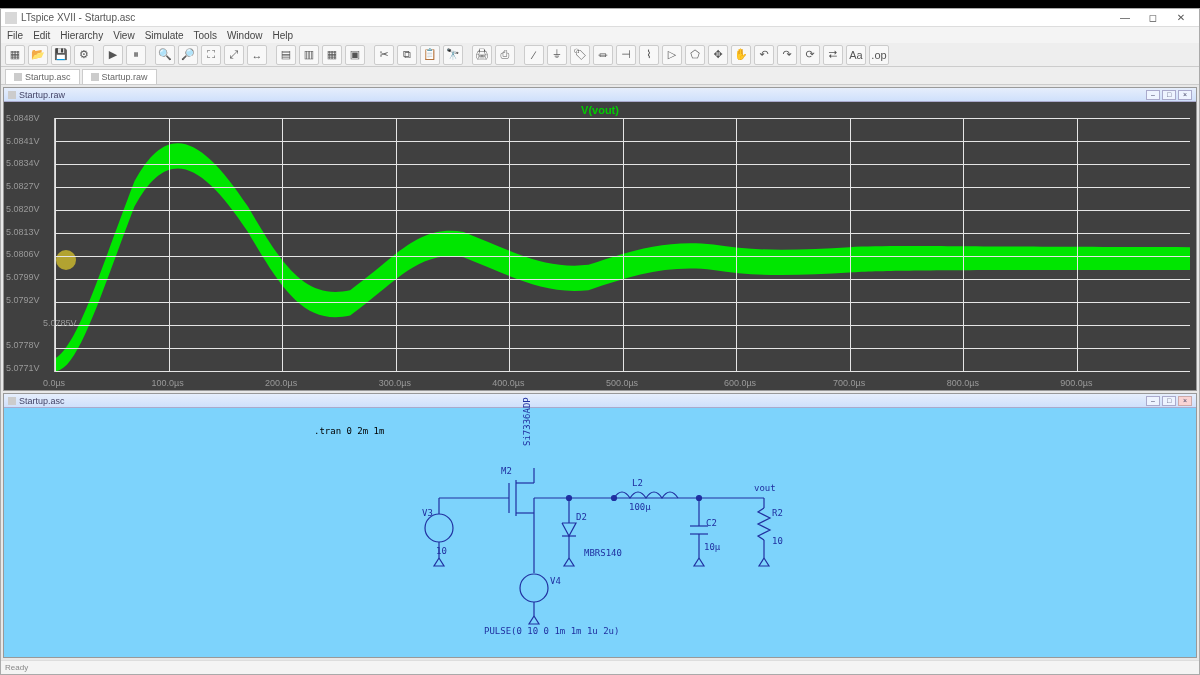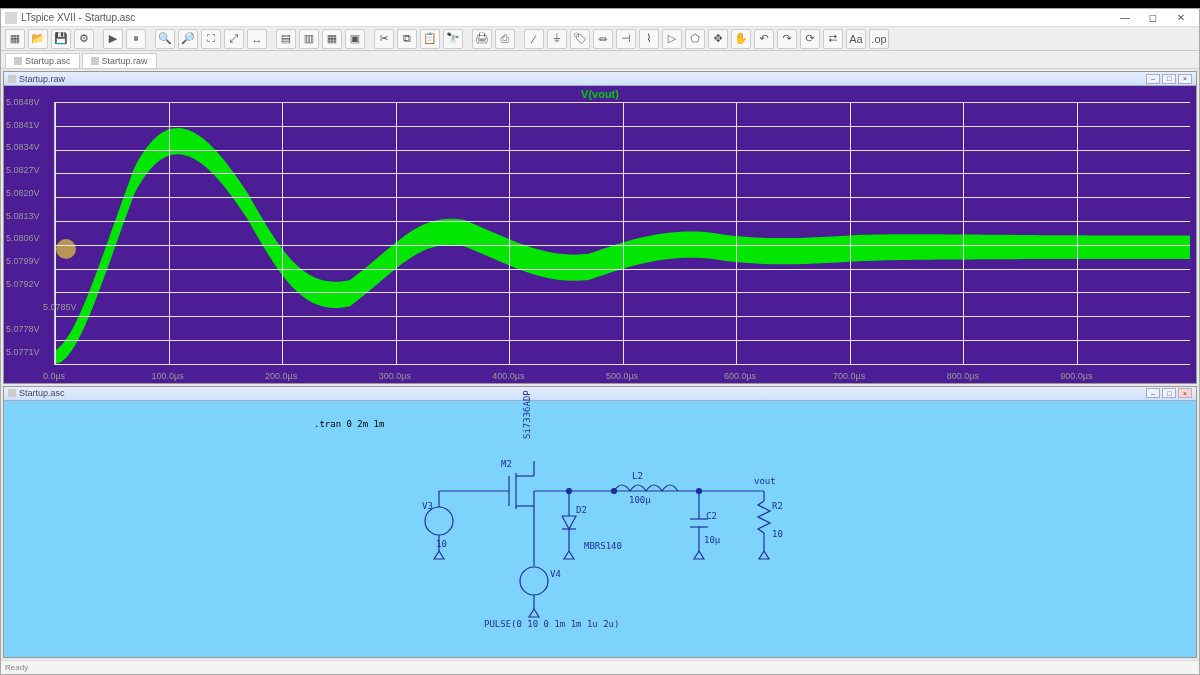--- a/index.html
+++ b/index.html
@@ -108,21 +108,21 @@
     font-size:9px;
     background:linear-gradient(#e6eefc,#cfe0fb);
     color:#446;
     border-bottom:1px solid #aac;
   }
   .pane-titlebar .spacer{flex:1;}
   .pane-titlebar .pbtn{width:14px;height:10px;border:1px solid #aac;background:#eef4ff;margin-left:2px;font-size:7px;display:flex;align-items:center;justify-content:center;}
   .waveform {
     flex:1;
     position:relative;
-    background:#4c1d95;
+    background:#404040;
     font-size:9px;
     color:#8a8a8a;
   }
   .trace-label {
     position:absolute;
     top:2px; left:50%; transform:translateX(-50%);
     color:#00cc00; font-weight:bold; font-size:11px;
   }
   .plot-area {
     position:absolute;
@@ -176,20 +176,30 @@
 
   <div class="titlebar">
     <div class="app-icon"></div>
     <span>LTspice XVII - Startup.asc</span>
     <div class="spacer"></div>
     <div class="win-btn">—</div>
     <div class="win-btn">◻</div>
     <div class="win-btn">✕</div>
   </div>
 
+  <div class="menubar">
+    <span>File</span>
+    <span>Edit</span>
+    <span>Hierarchy</span>
+    <span>View</span>
+    <span>Simulate</span>
+    <span>Tools</span>
+    <span>Window</span>
+    <span>Help</span>
+  </div>
 
   <div class="toolbar">
     <div class="tool-btn">▦</div>
     <div class="tool-btn">📂</div>
     <div class="tool-btn">💾</div>
     <div class="tool-btn">⚙</div>
     <div class="tool-sep"></div>
     <div class="tool-btn">▶</div>
     <div class="tool-btn">⏸</div>
     <div class="tool-sep"></div>

